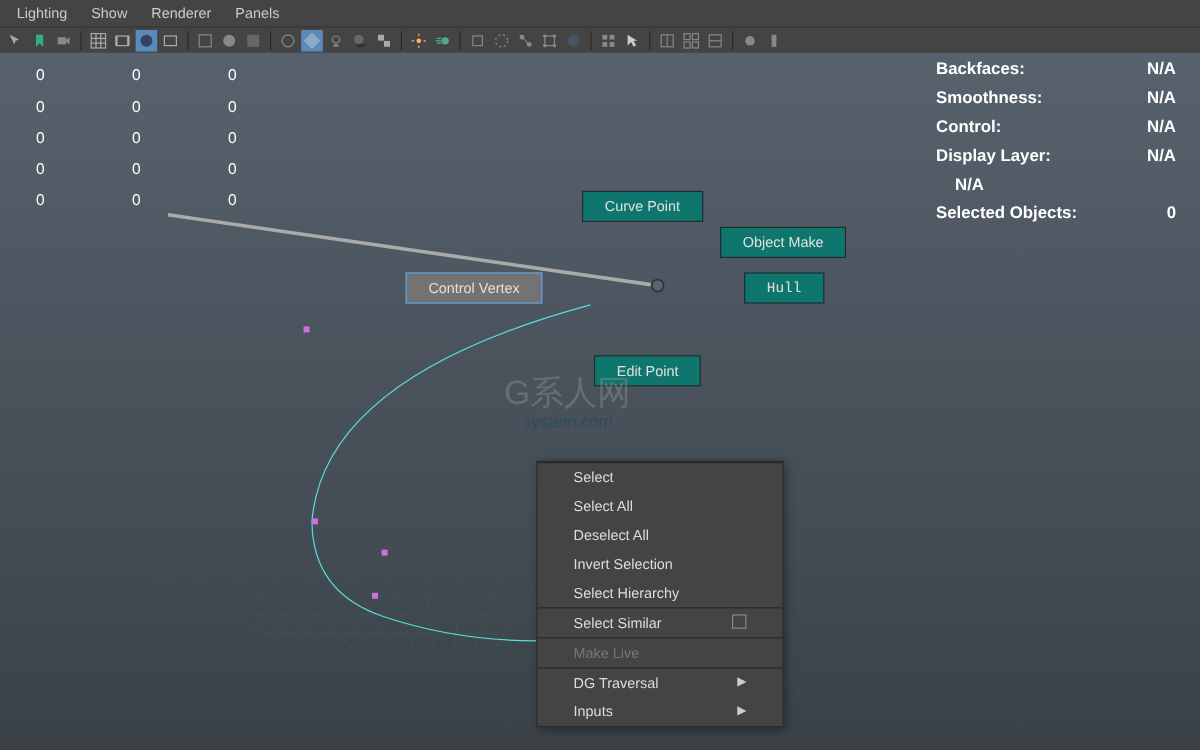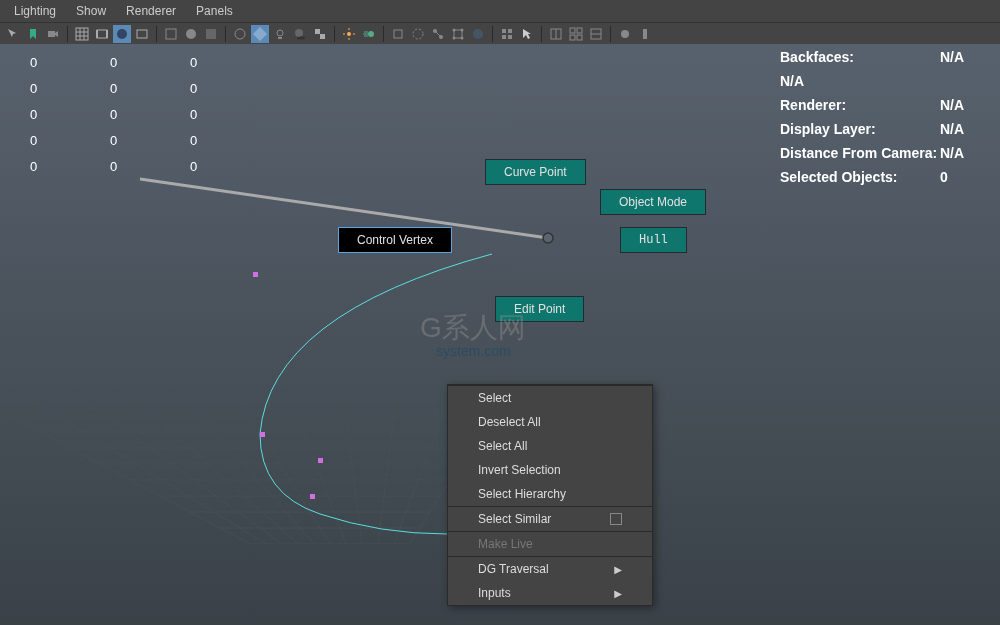--- a/index.html
+++ b/index.html
@@ -16,28 +16,28 @@
     
     .viewport { position: absolute; top: 44px; left: 0; right: 0; bottom: 0; }
     
     .data-table { position: absolute; top: 5px; left: 30px; font-family: monospace; color: #fff; font-size: 13px; }
     .data-row { display: flex; height: 26px; align-items: center; }
     .data-cell { width: 80px; }
     
     .info-panel { position: absolute; top: 5px; right: 20px; font-family: 'Courier New', monospace; color: #fff; font-size: 14px; font-weight: bold; }
     .info-row { display: flex; height: 24px; }
     .info-label { width: 160px; }
-    .info-value { width: 40px; text-align: left; }
+    .info-value { width: 40px; text-align: right; }
     
     .marking-btn { position: absolute; background: #0f766e; border: 1px solid #252a30; color: #e0e0e0; font-size: 12px; padding: 5px 18px; cursor: pointer; }
-    .marking-btn.active { background: #000000; border: 1px solid #5aa5e0; }
+    .marking-btn.active { background: #737373; border: 1px solid #5aa5e0; }
     
     .context-menu { position: absolute; left: 447px; top: 340px; width: 206px; background: #444444; border: 1px solid #2a2a2a; box-shadow: 2px 2px 8px rgba(0,0,0,0.4); }
     .context-title { color: #ccc; font-size: 12px; padding: 7px 30px; }
-    .context-item { color: #ddd; font-size: 12px; padding: 5px 30px; cursor: pointer; display: flex; justify-content: space-between; align-items: center; }
+    .context-item { color: #ddd; font-size: 12px; padding: 5px 30px; cursor: pointer; display: flex; justify-content: space-between; }
     .context-item.disabled { color: #777; cursor: default; }
     .context-sep { height: 1px; background: #2a2a2a; }
     .checkbox-icon { width: 12px; height: 12px; border: 1px solid #888; }
     .submenu-arrow { color: #ccc; font-size: 10px; }
     
     .grid-floor { position: absolute; left: -50px; top: 340px; width: 560px; height: 160px; }
     .curve-svg { position: absolute; left: 0; top: 0; width: 1000px; height: 581px; pointer-events: none; }
     
     .watermark { position: absolute; left: 420px; top: 265px; color: #888; font-size: 28px; font-weight: normal; opacity: 0.5; pointer-events: none; font-family: Arial; }
     .watermark .sub { font-size: 14px; display: block; margin-left: 16px; margin-top: -4px; color: #0c4a6e; }
@@ -307,61 +307,61 @@
         <div class="data-cell">0</div>
       </div>
   </div>
 
   <div class="info-panel">
     <div class="info-row">
         <div class="info-label">Backfaces:</div>
         <div class="info-value">N/A</div>
       </div>
     <div class="info-row">
-        <div class="info-value">N/A</div>
-      </div>
-    <div class="info-row">
-        <div class="info-label">Renderer:</div>
+        <div class="info-label">Smoothness:</div>
+        <div class="info-value">N/A</div>
+      </div>
+    <div class="info-row">
+        <div class="info-label">Control:</div>
         <div class="info-value">N/A</div>
       </div>
     <div class="info-row">
         <div class="info-label">Display Layer:</div>
         <div class="info-value">N/A</div>
       </div>
     <div class="info-row">
-        <div class="info-label">Distance From Camera:</div>
         <div class="info-value">N/A</div>
       </div>
     <div class="info-row">
         <div class="info-label">Selected Objects:</div>
         <div class="info-value">0</div>
       </div>
   </div>
 
   <div class="marking-btn" style="left:485px; top:115px;">Curve Point</div>
-  <div class="marking-btn" style="left:600px; top:145px;">Object Mode</div>
+  <div class="marking-btn" style="left:600px; top:145px;">Object Make</div>
   <div class="marking-btn active" style="left:338px; top:183px;">Control Vertex</div>
   <div class="marking-btn" style="left:620px; top:183px;font-family:Liberation Mono, monospace;">Hull</div>
   <div class="marking-btn" style="left:495px; top:252px;">Edit Point</div>
 
   <div class="watermark">
     <span>G系人网</span>
     <span class="sub">system.com</span>
   </div>
 
   <div class="context-menu">
     <div class="context-sep"></div>
     <div class="context-item">
         <span>Select</span>
       </div>
     <div class="context-item">
+        <span>Select All</span>
+      </div>
+    <div class="context-item">
         <span>Deselect All</span>
-      </div>
-    <div class="context-item">
-        <span>Select All</span>
       </div>
     <div class="context-item">
         <span>Invert Selection</span>
       </div>
     <div class="context-item">
         <span>Select Hierarchy</span>
       </div>
     <div class="context-sep"></div>
     <div class="context-item">
         <span>Select Similar</span>

